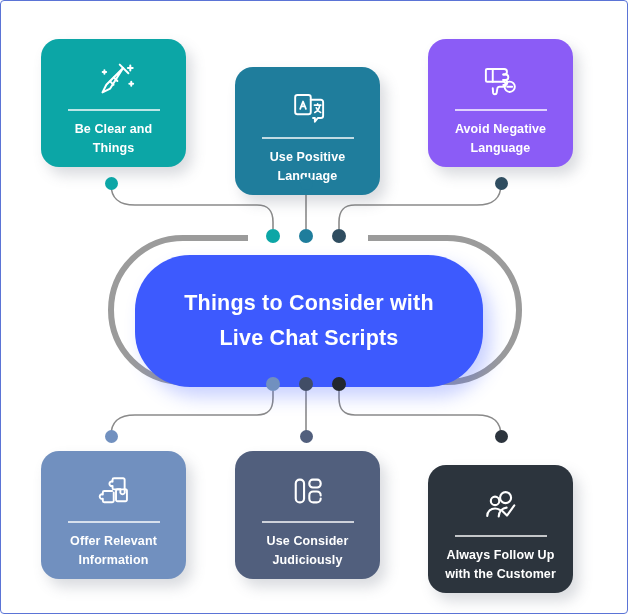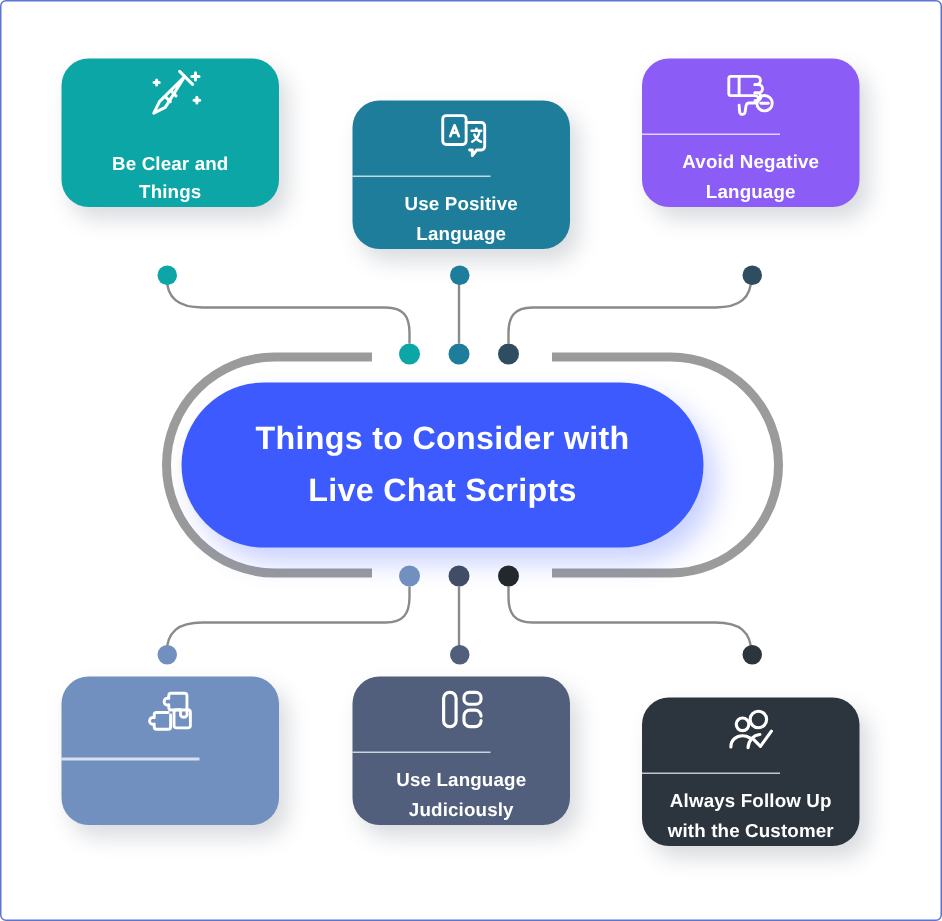--- a/index.html
+++ b/index.html
@@ -18,25 +18,27 @@
   }
   
   #connectors {
     position:absolute; left:0; top:0;
     width:628px; height:614px;
     pointer-events:none;
   }
   
   .card {
     position:absolute;
-    width:145px; height:99px;
+    width:145px; height:128px;
     border-radius:18px;
     display:flex;
     flex-direction:column;
+    align-items:center;
     justify-content:flex-start;
+    padding-top:16px;
     box-shadow:6px 8px 14px rgba(80,90,110,0.22);
   }
   .card-icon {
     height:48px;
     display:flex; align-items:center; justify-content:center;
   }
   .card-icon svg { display:block; }
   .card-divider {
     width:92px; height:1.5px;
     background:rgba(255,255,255,0.72);
@@ -77,22 +79,22 @@
     background:#ffffff;
   }
   #ring-gap-bottom {
     position:absolute;
     left:247px; top:376px;
     width:120px; height:14px;
     background:#ffffff;
   }
   #center-pill {
     position:absolute;
-    left:120px; top:254px;
-    width:348px; height:110px;
+    left:134px; top:254px;
+    width:348px; height:132px;
     border-radius:55px;
     background:#3d5afe;
     display:flex;
     flex-direction:column;
     align-items:center;
     justify-content:center;
     box-shadow:8px 10px 18px rgba(61,90,254,0.28);
   }
   #center-pill .line {
     color:#ffffff;
@@ -192,34 +194,38 @@
                  c0 -1.9 1.6 -2.9 3.4 -2.3 v-2.2 A1.6 1.6 0 0 1 24 10 Z"></path>
         <path d="M36.5 22 h-0.9 v2.1 c0.6 1.8 -0.4 3.4 -2.3 3.4 c-1.9 0 -2.9 -1.6 -2.3 -3.4 V22 h-3.2
                  a1.6 1.6 0 0 0 -1.6 1.6 v10 a1.6 1.6 0 0 0 1.6 1.6 h8.7
                  a1.6 1.6 0 0 0 1.6 -1.6 v-10 A1.6 1.6 0 0 0 36.5 22 Z"></path>
         <path d="M22 24 H13.4 a1.6 1.6 0 0 0 -1.6 1.6 v2.2 c-1.8 -0.6 -3.4 0.4 -3.4 2.3
                  c0 1.9 1.6 2.9 3.4 2.3 v2.2 a1.6 1.6 0 0 0 1.6 1.6 h8.7
                  a1.6 1.6 0 0 0 1.6 -1.6 v-8.9"></path>
       </svg>
     </div>
     <div class="card-divider"></div>
+    <div class="card-label">
+      <span>Offer Relevant</span><br>
+      <span>Information</span>
+    </div>
   </div>
 
   <div class="card" id="card-templates" style="background: rgb(81, 95, 125);">
     <div class="card-icon">
       <svg width="42" height="42" viewBox="0 0 48 48" stroke="#ffffff" stroke-width="2.4" stroke-linecap="round" stroke-linejoin="round" fill="none">
         <rect x="10" y="11" width="9.5" height="26" rx="4.5"></rect>
         <rect x="25.5" y="11" width="13" height="9" rx="4"></rect>
         <path d="M38.5 29 a4.5 4.5 0 0 0 -4.5 -4.5 h-4 a4.5 4.5 0 0 0 -4.5 4.5 v3.5
                  a4.5 4.5 0 0 0 4.5 4.5 h4 a4.5 4.5 0 0 0 4.5 -4.5"></path>
       </svg>
     </div>
     <div class="card-divider"></div>
     <div class="card-label">
-      <span>Use Language</span><br>
+      <span>Use Consider</span><br>
       <span>Judiciously</span>
     </div>
   </div>
 
   <div class="card" id="card-follow-up" style="background: rgb(44, 52, 61);">
     <div class="card-icon">
       <svg width="44" height="44" viewBox="0 0 48 48" stroke="#ffffff" stroke-width="2.3" stroke-linecap="round" stroke-linejoin="round" fill="none">
         <circle cx="29" cy="16" r="6"></circle>
         <circle cx="17.5" cy="19.5" r="4.6"></circle>
         <path d="M9 36 c0 -5 3.8 -8.2 8.5 -8.2 c2 0 3.8 0.6 5.3 1.6"></path>

